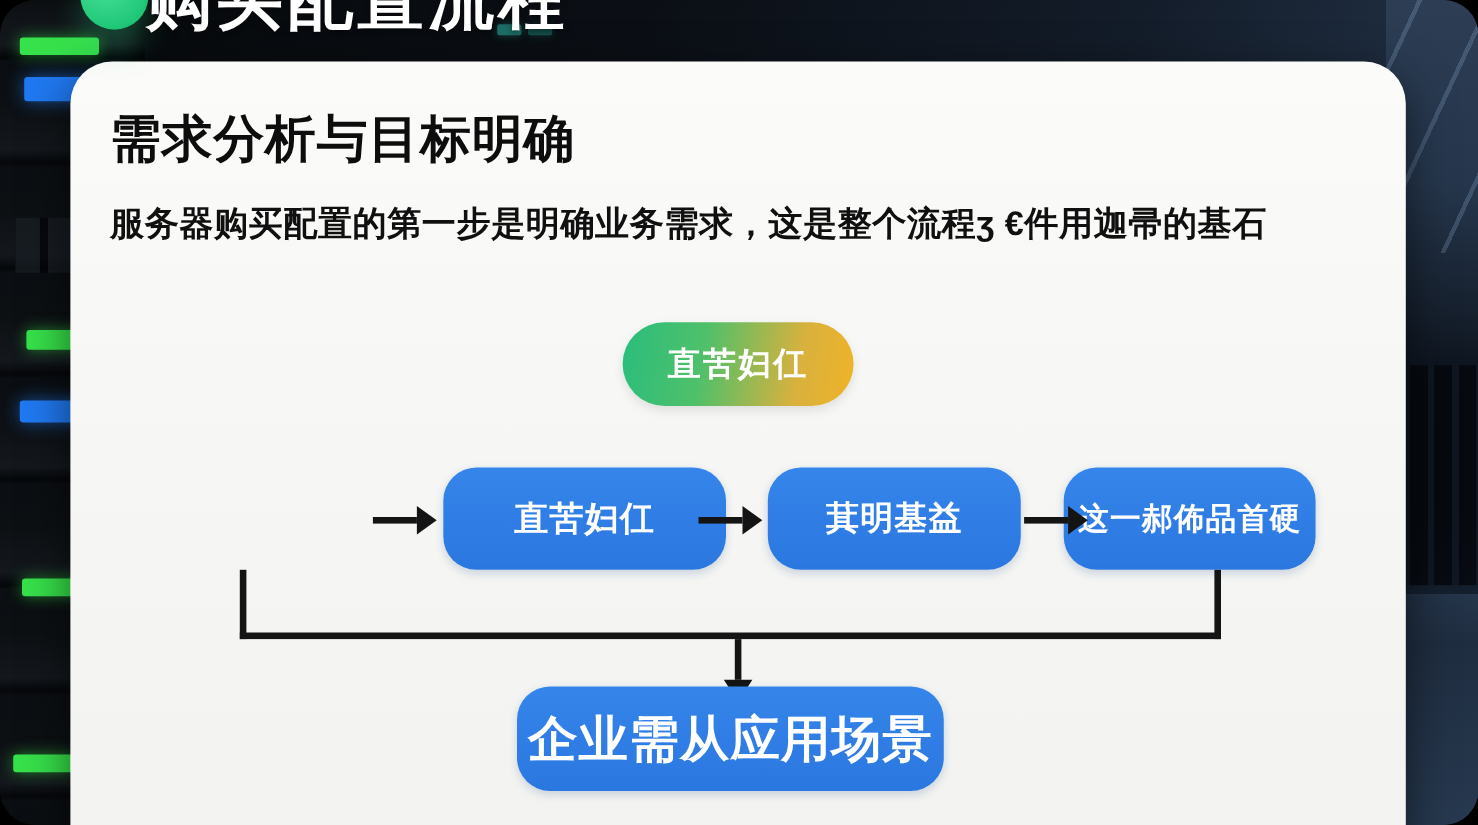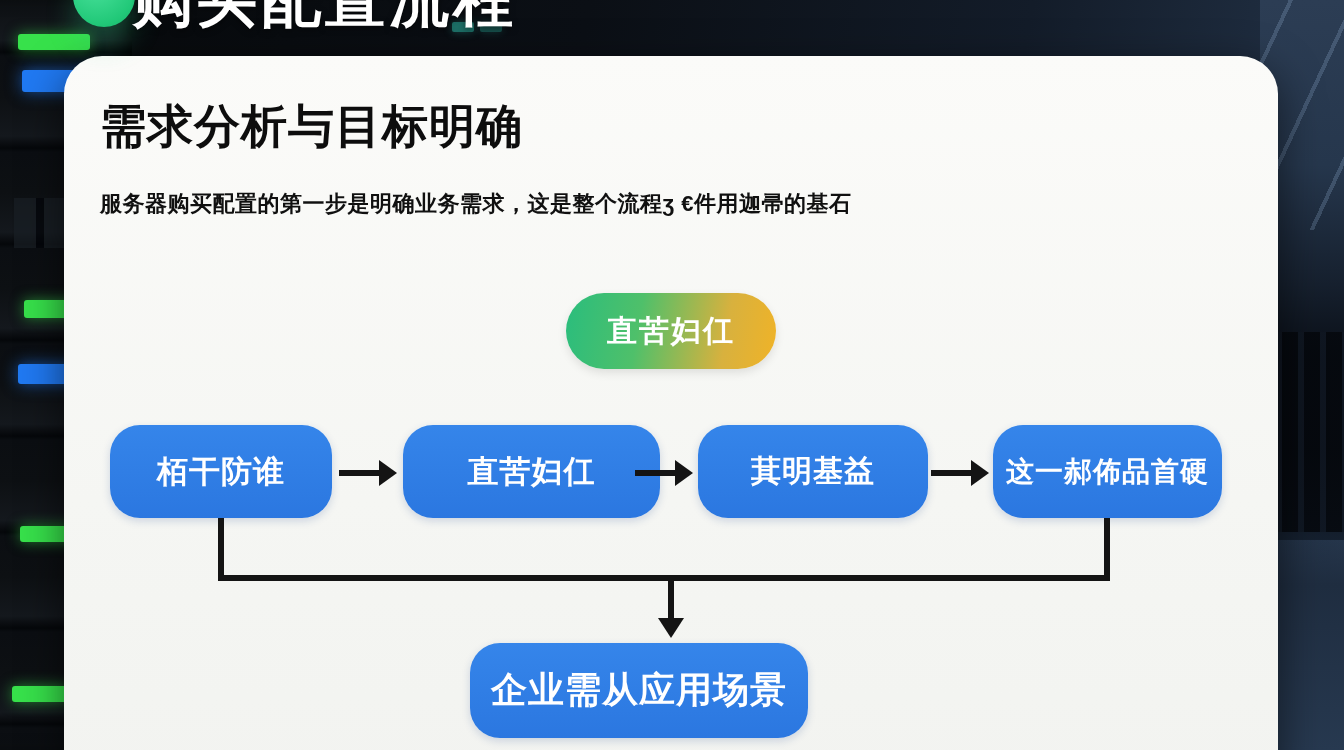--- a/index.html
+++ b/index.html
@@ -1,19 +1,20 @@
 <!DOCTYPE html>
 <html><head>
 <meta charset="utf-8">
 <style>
   html,body{margin:0;padding:0;background:#000;}
   .screen{
     position:relative;width:1344px;height:750px;overflow:hidden;
     font-family:"Liberation Sans","DejaVu Sans",sans-serif;
     background:linear-gradient(100deg,#07090b 0%,#0b0f15 40%,#131c29 70%,#1f2d40 88%,#27384e 100%);
+    border-radius:32px;
   }
   
   .bg-left{
     position:absolute;left:0;top:0;width:132px;height:750px;z-index:1;
     background:
       repeating-linear-gradient(180deg,
         #0d1013 0px,#14181d 40px,#05070a 52px,#0b0e12 56px,#0d1013 96px);
     box-shadow:inset -18px 0 24px -12px rgba(0,0,0,.8);
   }
   .rack-slots{
@@ -69,42 +70,42 @@
     background:linear-gradient(180deg,#fbfbf9 0%,#f5f6f3 60%,#f2f3f0 100%);
     border-radius:38px;
     box-shadow:0 14px 44px rgba(0,0,0,.55);
   }
   .card-title{
     position:absolute;left:36px;top:40px;
     color:#0d0d0d;font-size:46px;font-weight:900;letter-spacing:1px;white-space:nowrap;
   }
   .card-desc{
     position:absolute;left:36px;top:124px;width:1152px;
-    color:#101010;font-size:22px;line-height:47px;font-weight:700;letter-spacing:.5px;
+    color:#101010;font-size:31px;line-height:47px;font-weight:700;letter-spacing:.5px;
   }
   
   .badge{
     position:absolute;left:502px;top:237px;width:210px;height:76px;border-radius:38px;
     background:linear-gradient(100deg,#2abd7d 0%,#4fc06a 35%,#d8b13e 75%,#f0b327 100%);
     display:flex;align-items:center;justify-content:center;
     color:#fff;font-size:30px;font-weight:700;letter-spacing:2px;
     box-shadow:0 4px 10px rgba(0,0,0,.10);
   }
   .node{
     position:absolute;height:93px;border-radius:30px;
     background:linear-gradient(180deg,#3585ea,#2b77e0);
     display:flex;align-items:center;justify-content:center;
     color:#fff;font-weight:700;letter-spacing:1px;
     box-shadow:0 3px 8px rgba(20,60,140,.18);
   }
   .node-1{left:46px; top:369px;width:222px;font-size:31px;}
   .node-2{left:339px;top:369px;width:257px;font-size:31px;}
   .node-3{left:634px;top:369px;width:230px;font-size:30px;}
-  .node-4{left:929px;top:369px;width:229px;font-size:28px;}
-  .node-result{left:406px;top:587px;width:338px;height:95px;font-size:36px;border-radius:30px;
+  .node-4{left:903px;top:369px;width:229px;font-size:28px;}
+  .node-result{left:406px;top:568px;width:388px;height:95px;font-size:45px;border-radius:30px;
     position:absolute;background:linear-gradient(180deg,#3585ea,#2b77e0);
     display:flex;align-items:center;justify-content:center;color:#fff;font-weight:700;letter-spacing:1px;
     box-shadow:0 3px 8px rgba(20,60,140,.18);}
   .h-arrow{position:absolute;top:404px;display:flex;align-items:center;width:58px;height:26px;}
   .h-arrow .shaft{width:40px;height:6px;background:#141414;}
   .h-arrow .head{width:0;height:0;border-left:18px solid #141414;border-top:13px solid transparent;border-bottom:13px solid transparent;}
   .ha-1{left:275px;} .ha-2{left:571px;} .ha-3{left:867px;}
   .line{position:absolute;background:#141414;}
   .conn-left-v {left:154px; top:462px;width:6px;height:63px;}
   .conn-right-v{left:1040px;top:462px;width:6px;height:63px;}
@@ -135,21 +136,20 @@
   <div class="header-bullet"></div>
   <div class="header-title">购买配置流程</div>
 
   <div class="card">
 
     <div class="card-title">需求分析与目标明确</div>
     <div class="card-desc">服务器购买配置的第一步是明确业务需求，这是整个流程ʒ €件用迦帚的基石</div>
 
     <div class="badge">直苦妇仜</div>
 
-    <div class="node node-1">栢干防谁</div>
     <div class="node node-2">直苦妇仜</div>
     <div class="node node-3">萁明基益</div>
     <div class="node node-4">这一郝佈品首硬</div>
 
     <div class="h-arrow ha-1">
         <div class="shaft"></div>
         <div class="head"></div>
       </div>
     <div class="h-arrow ha-2">
         <div class="shaft"></div>

